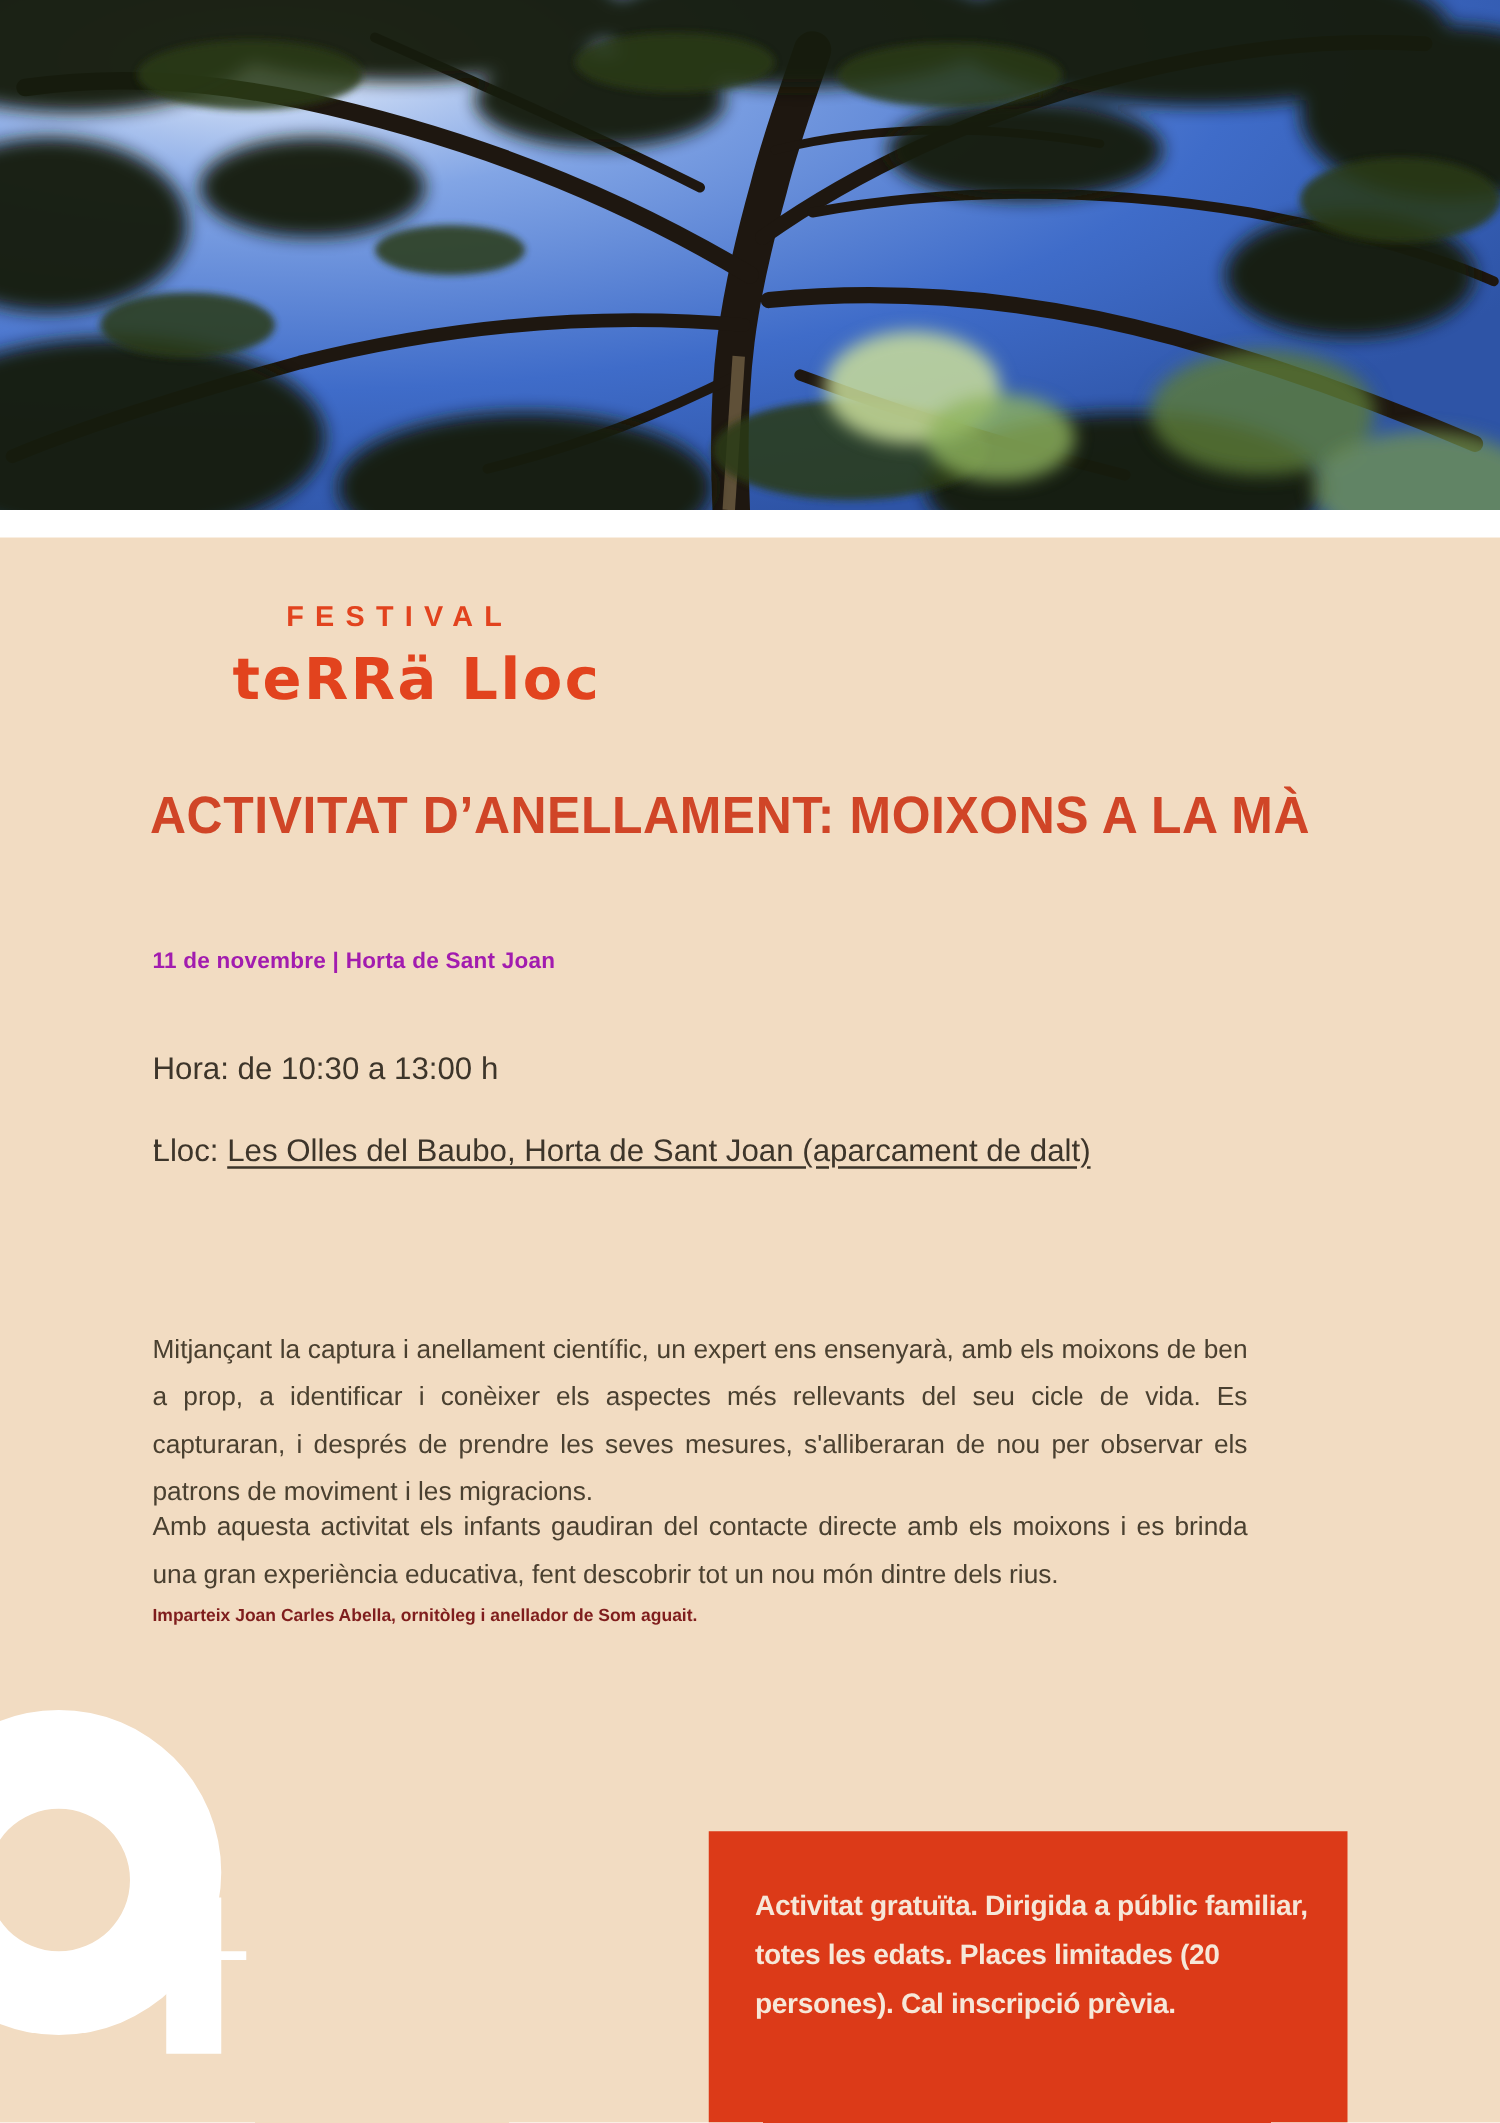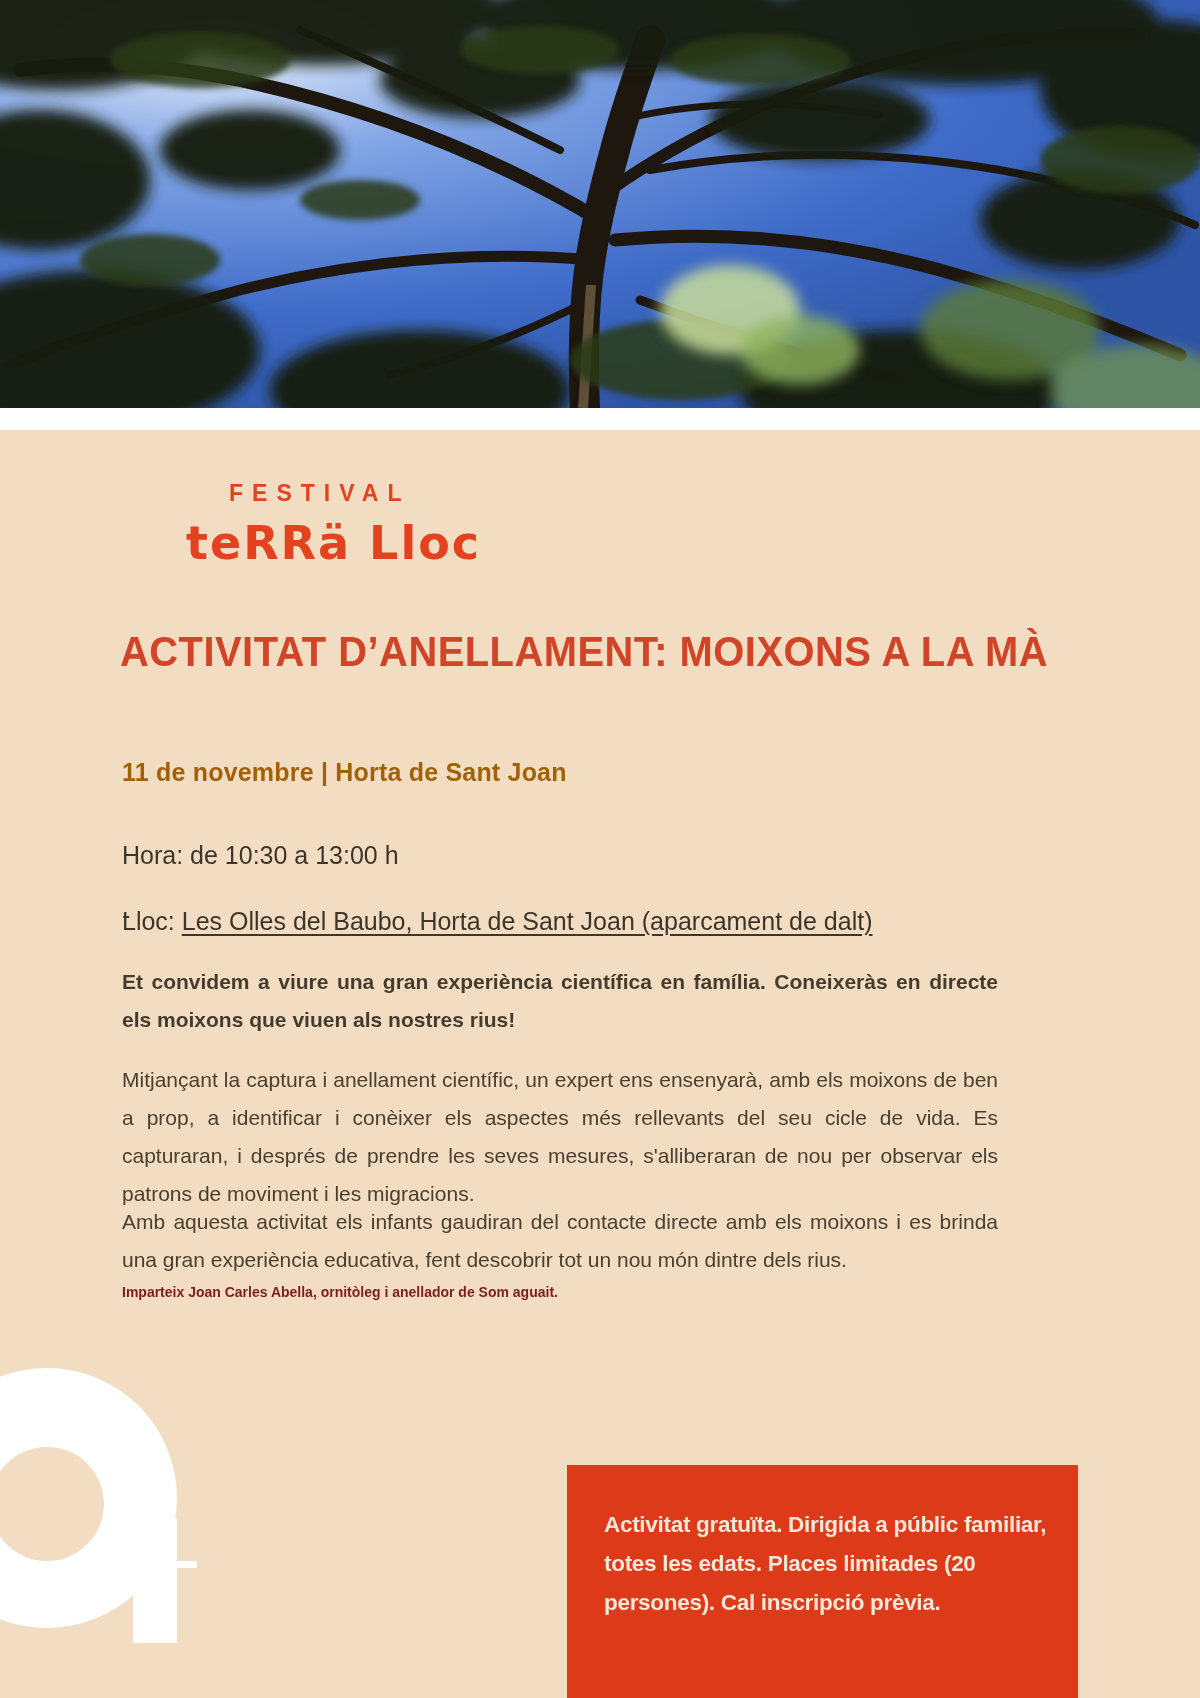--- a/index.html
+++ b/index.html
@@ -25,21 +25,21 @@
     color:#e2431e; white-space:nowrap;
   }
   .doc-title {
     position:absolute; left:120px; top:600px;
     font-size:42px; font-weight:bold; color:#d04527;
     white-space:nowrap; transform:scaleX(0.95); transform-origin:left top;
     letter-spacing:0.5px;
   }
   .date-line {
     position:absolute; left:122px; top:758px;
-    font-size:25px; font-weight:bold; color:#a16207; letter-spacing:0.2px;
+    font-size:18px; font-weight:bold; color:#a21caf; letter-spacing:0.2px;
   }
   .time-line, .loc-line {
     position:absolute; left:122px;
     font-size:25px; color:#3d352a;
   }
   .time-line { top:841px; }
   .loc-line  { top:875px;margin-top:32px; }
   .loc-value { text-decoration:underline; text-underline-offset:4px; }
   .dash-line { position:absolute; left:122px; top:901px; font-size:25px; color:#3d352a; }
 
@@ -150,21 +150,20 @@
   <div class="time-line">
     <span>Hora:</span>
     <span>de 10:30 a 13:00 h</span>
   </div>
   <div class="loc-line">
     <span>Lloc:</span>
     <span class="loc-value">Les Olles del Baubo, Horta de Sant Joan (aparcament de dalt)</span>
   </div>
   <div class="dash-line">-</div>
 
-  <p class="intro">Et convidem a viure una gran experiència científica en família. Coneixeràs en directe els moixons que viuen als nostres rius!</p>
   <p class="para para-2">Amb aquesta activitat els infants gaudiran del contacte directe amb els moixons i es brinda una gran experiència educativa, fent descobrir tot un nou món dintre dels rius.</p>
   <p class="para para-1">Mitjançant la captura i anellament científic, un expert ens ensenyarà, amb els moixons de ben a prop, a identificar i conèixer els aspectes més rellevants del seu cicle de vida. Es capturaran, i després de prendre les seves mesures, s'alliberaran de nou per observar els patrons de moviment i les migracions.</p>
   <p class="facilitator">Imparteix Joan Carles Abella, ornitòleg i anellador de Som aguait.</p>
 
   <svg class="q-mark" viewBox="0 0 200 280">
     <path fill="#ffffff" fill-rule="evenodd" d="M-83,130 a130,130 0 1,0 260,0 a130,130 0 1,0 -260,0 Z
          M-10,136 a57,57 0 1,0 114,0 a57,57 0 1,0 -114,0 Z"></path>
     <rect x="133" y="150" width="44" height="125" fill="#ffffff"></rect>
     <rect x="133" y="193" width="64" height="7" fill="#ffffff"></rect>
   </svg>

